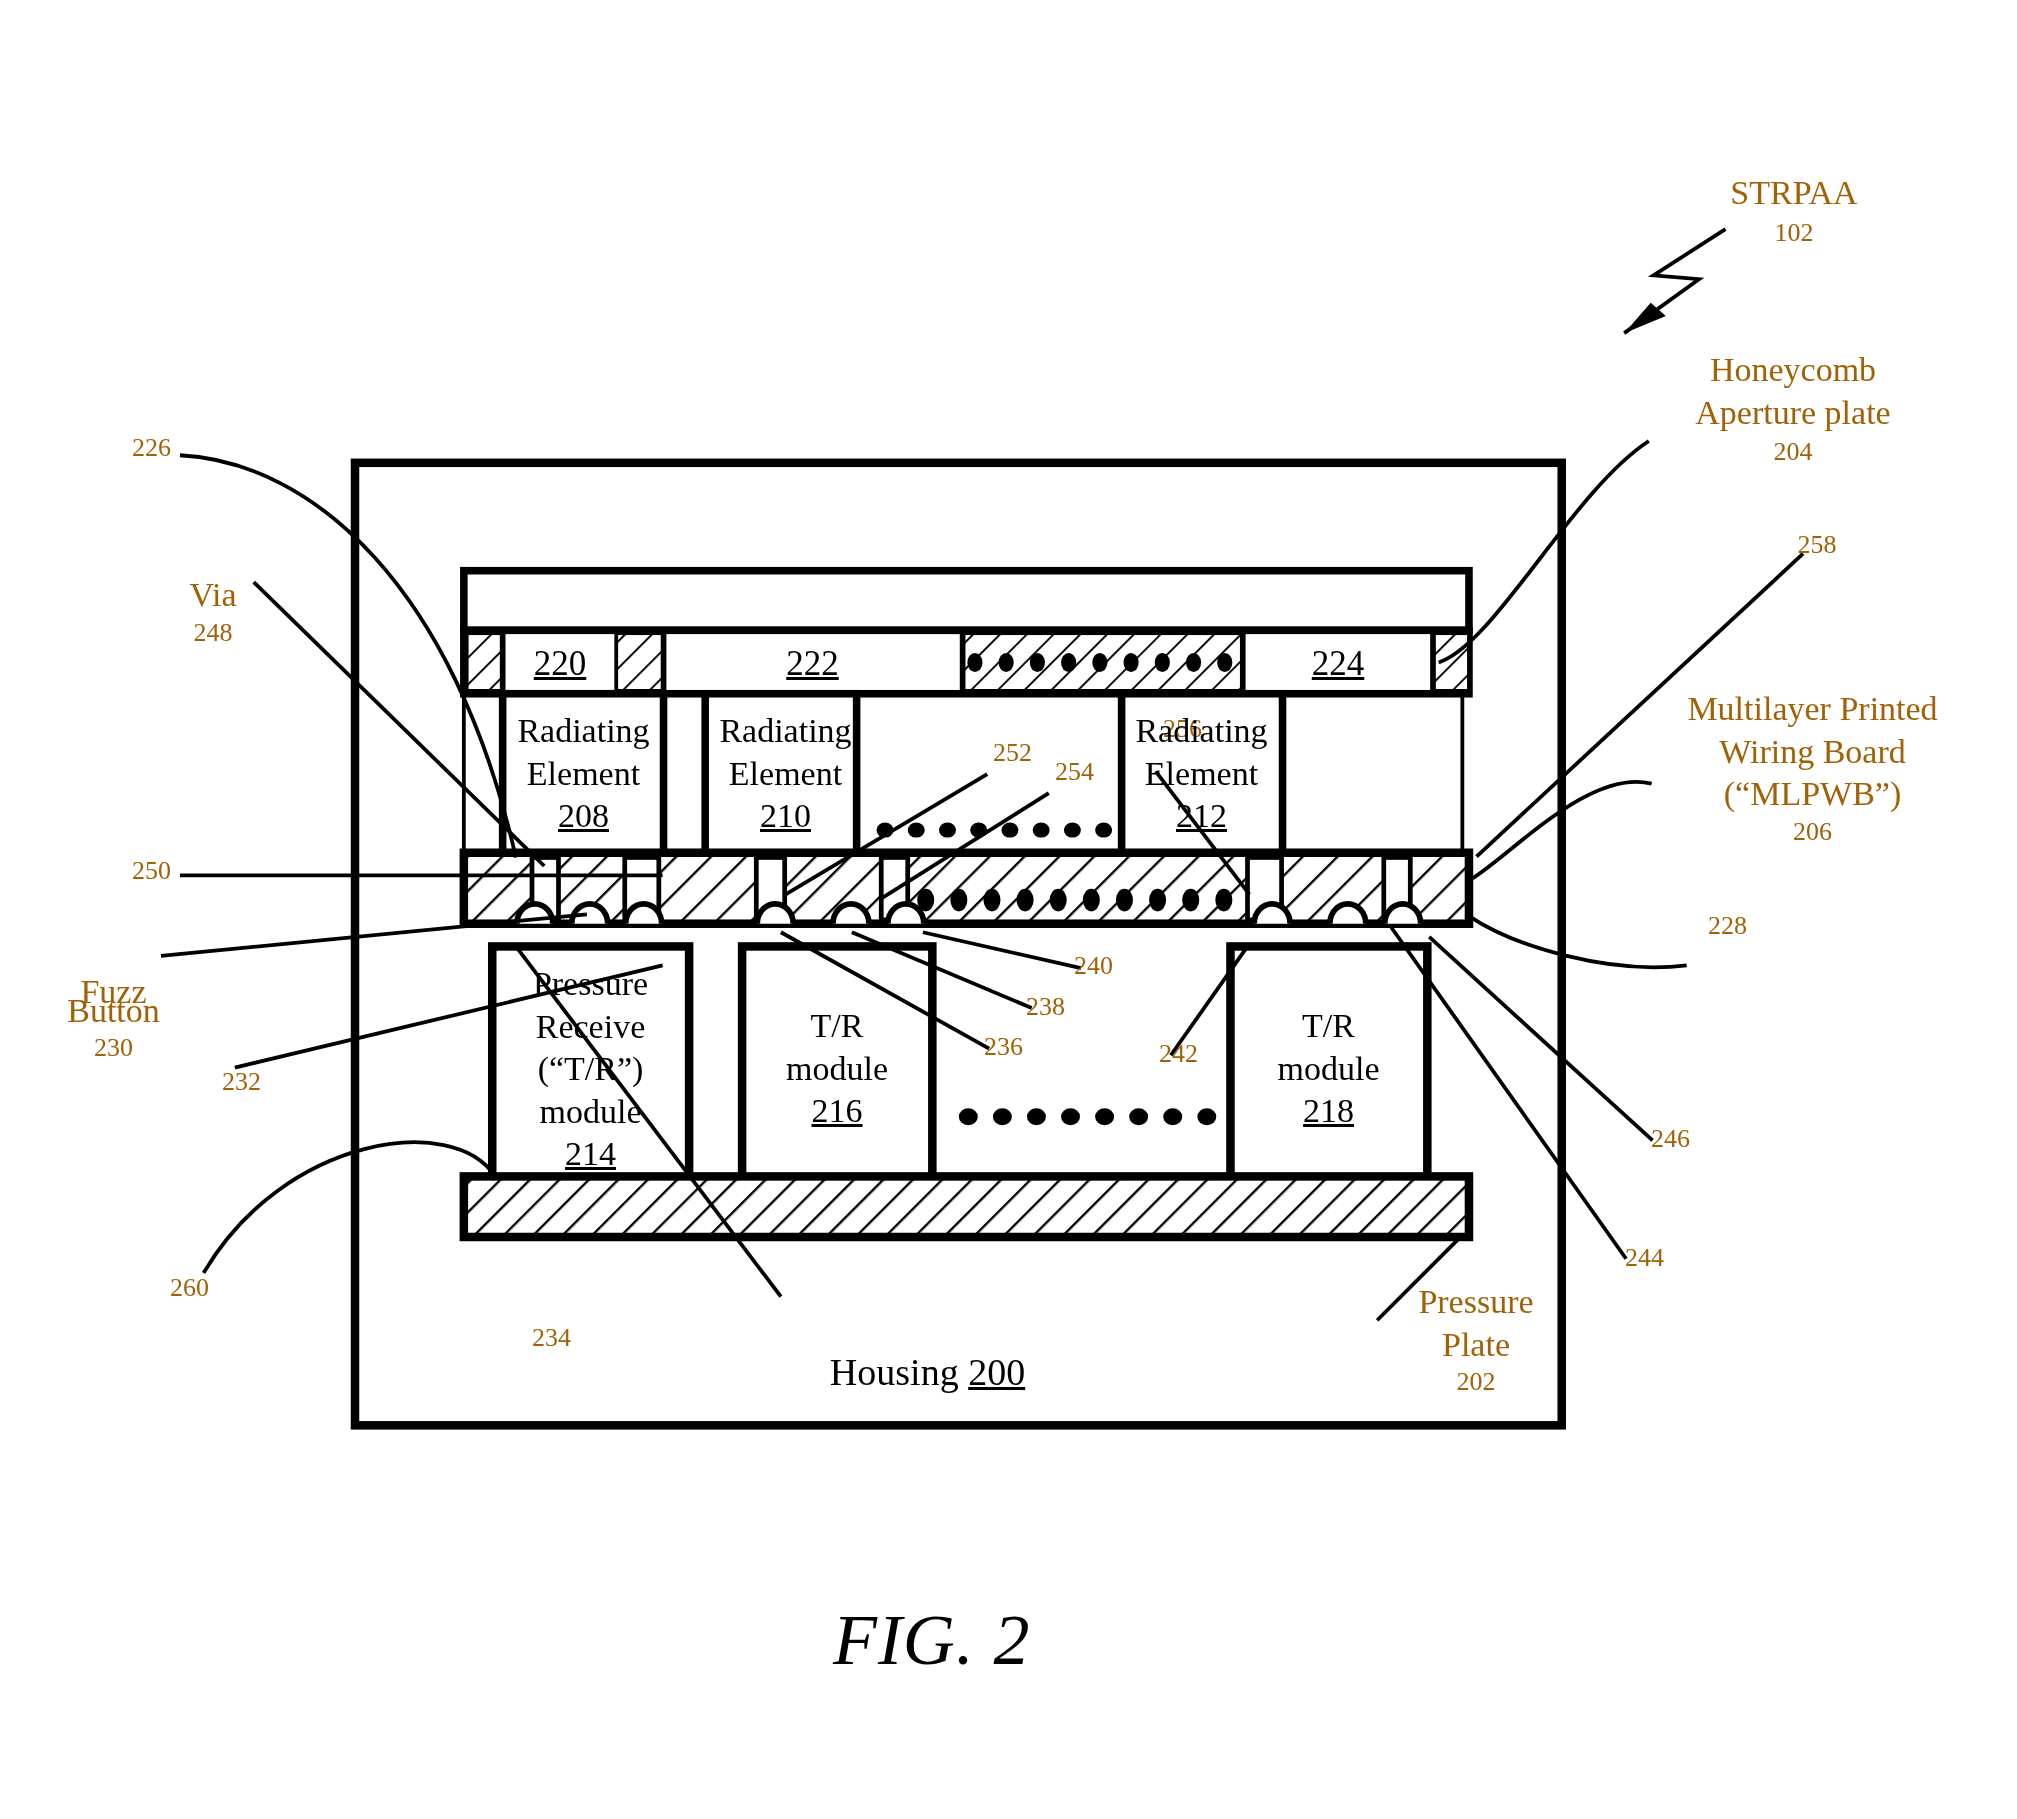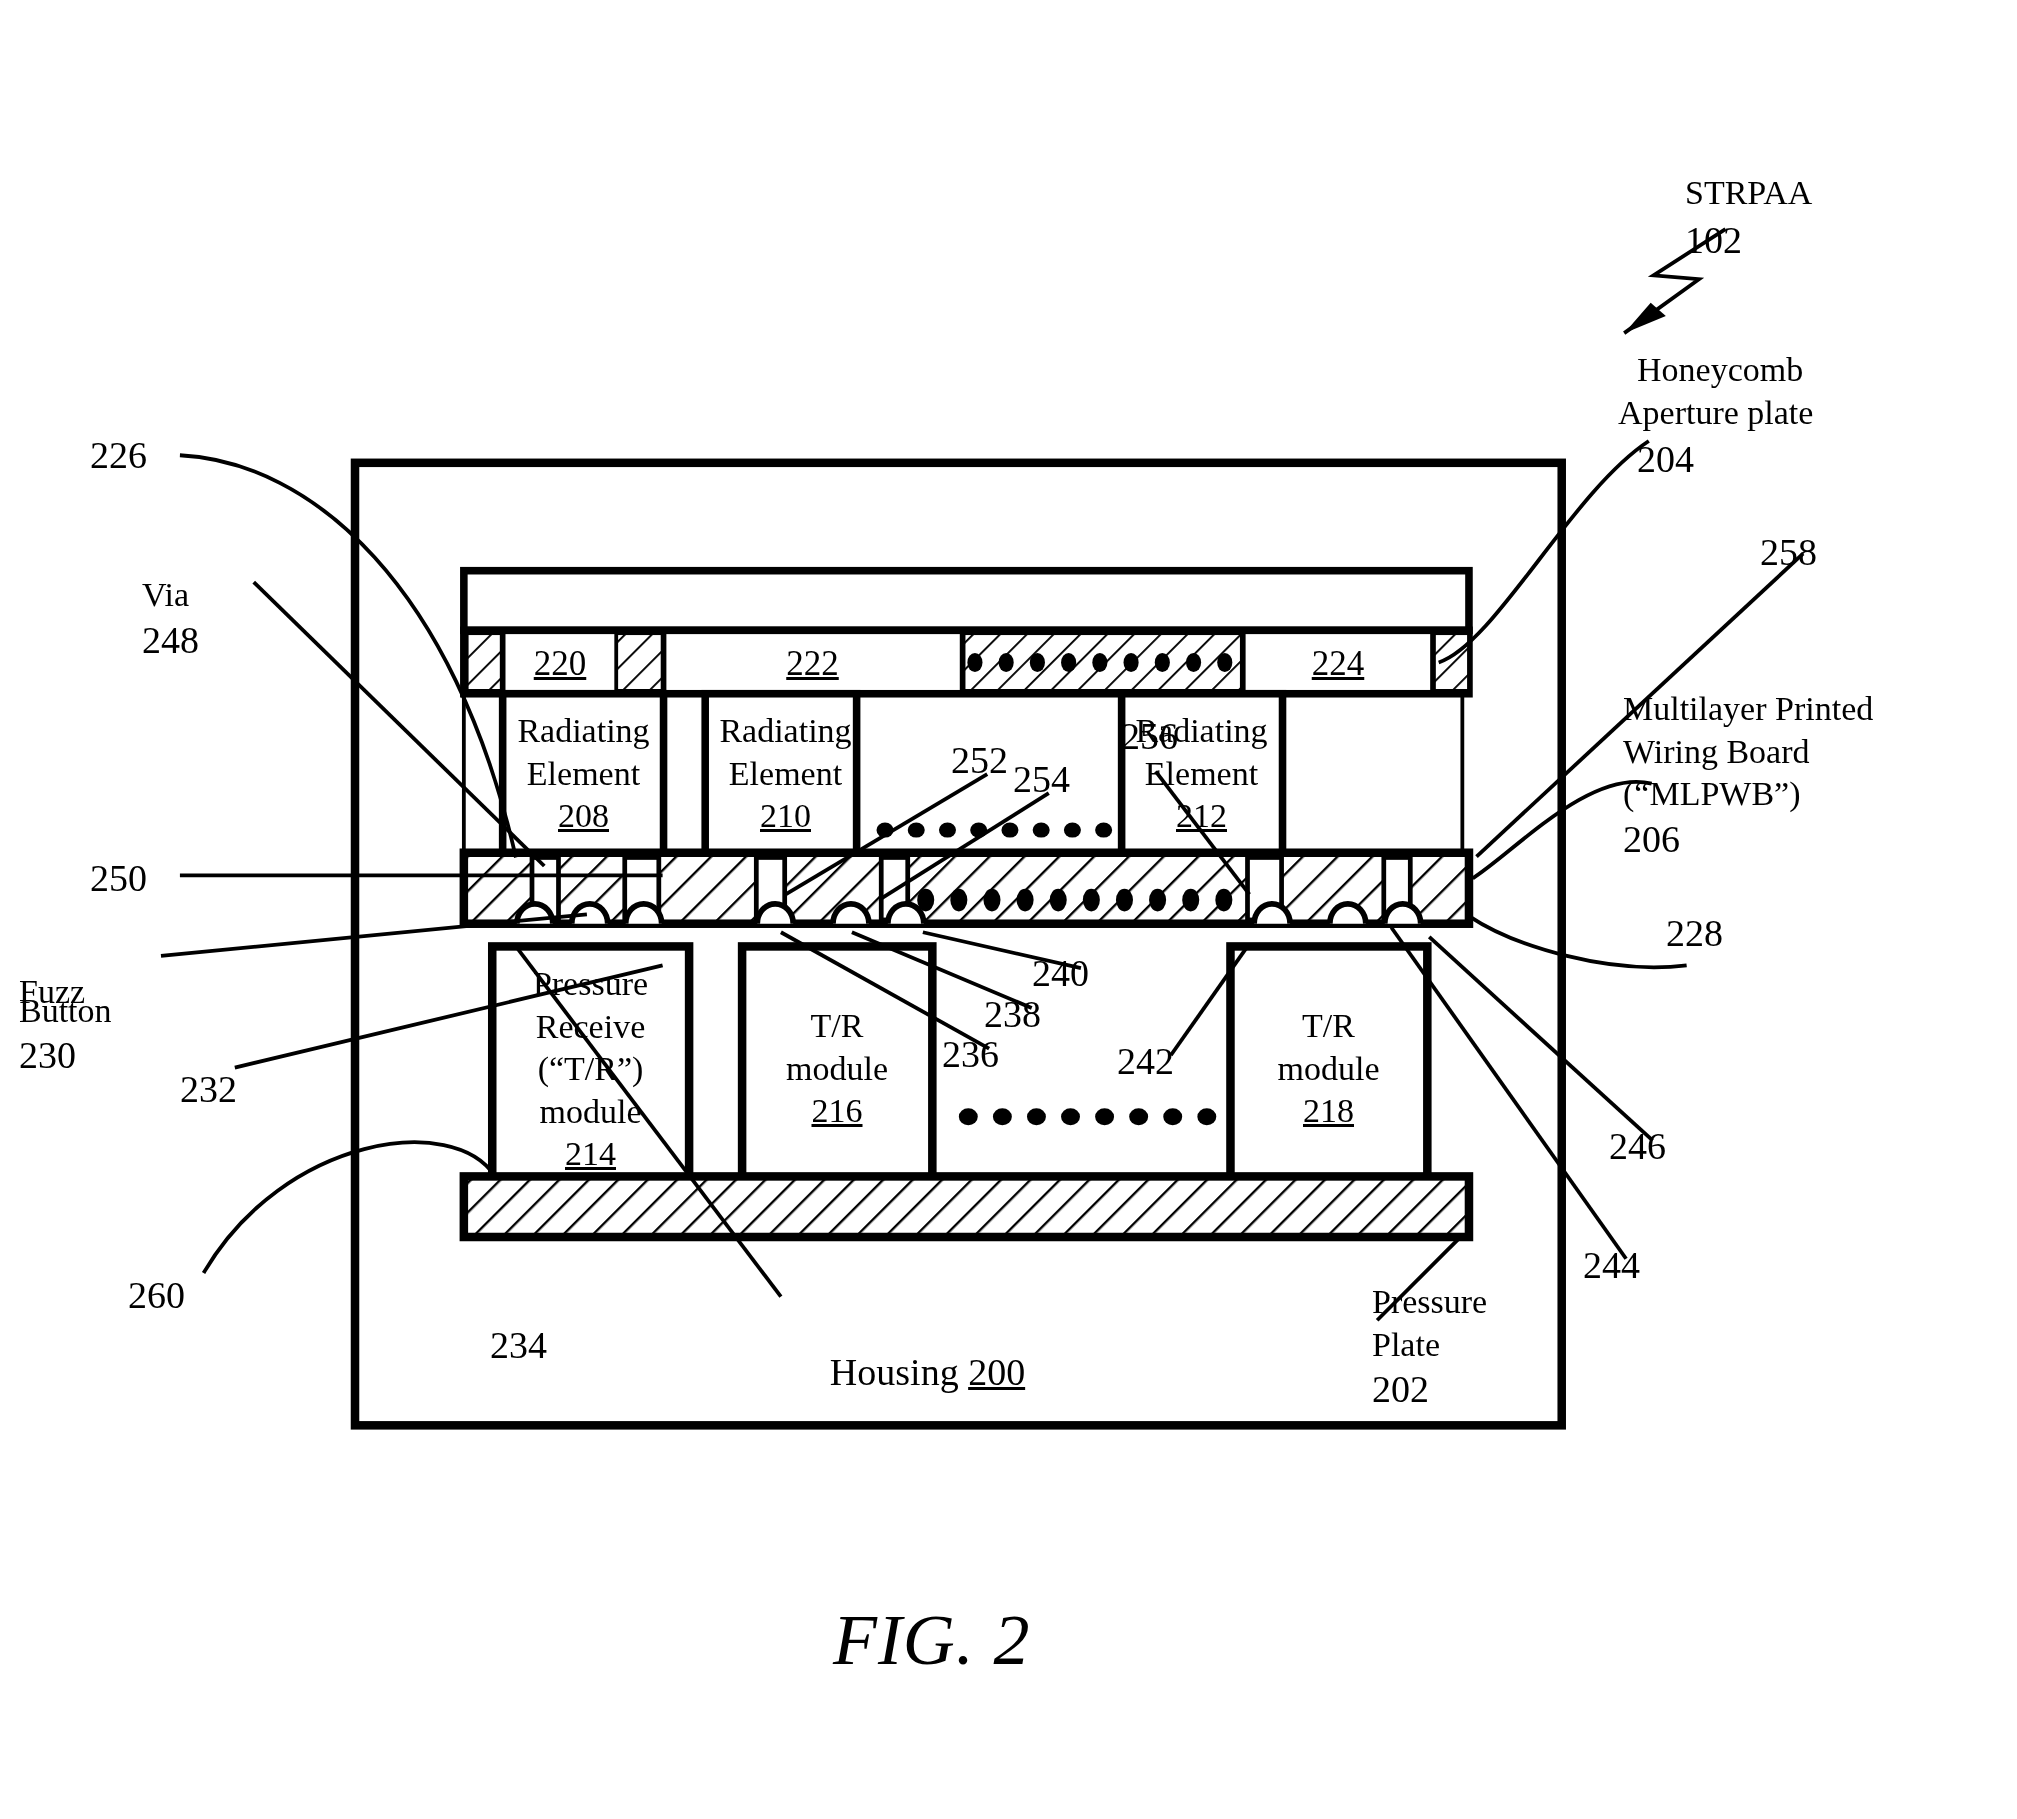--- a/index.html
+++ b/index.html
@@ -1,23 +1,23 @@
 <!DOCTYPE html>
 <html style="font-size:15px"><head>
 <meta charset="utf-8">
 <style>
   html,body{margin:0;padding:0;background:#fff;}
   body{width:2018px;height:1820px;position:relative;
        font-family:"Liberation Serif","DejaVu Serif",serif;color:#000;}
   .stage{position:absolute;inset:0;}
   svg.fig{position:absolute;left:0;top:0;width:2018px;height:1820px;}
-  .lbl{position:absolute;text-align:left;line-height:1.18;
-       font-family:"Liberation Serif","DejaVu Serif",serif;color:#000000;
+  .lbl{position:absolute;text-align:center;line-height:1.18;
+       font-family:"Liberation Serif","DejaVu Serif",serif;color:#a16207;
        white-space:pre-line;}
-  .n{font-size:38px;}
+  .n{font-size:26px;}
   .t{font-size:34px;}
   .blockTxt{position:absolute;text-align:center;line-height:1.25;font-size:34px;}
   .u{text-decoration:underline;}
   .waimTxt{position:absolute;text-align:center;font-size:37px;}
   .figcap{position:absolute;font-style:italic;font-size:72px;
           font-family:"Liberation Serif","DejaVu Serif",serif;letter-spacing:0.9px;}
   .cellnum{position:absolute;text-align:center;font-size:35px;text-decoration:underline;}
 </style>
 </head>
 <body>

